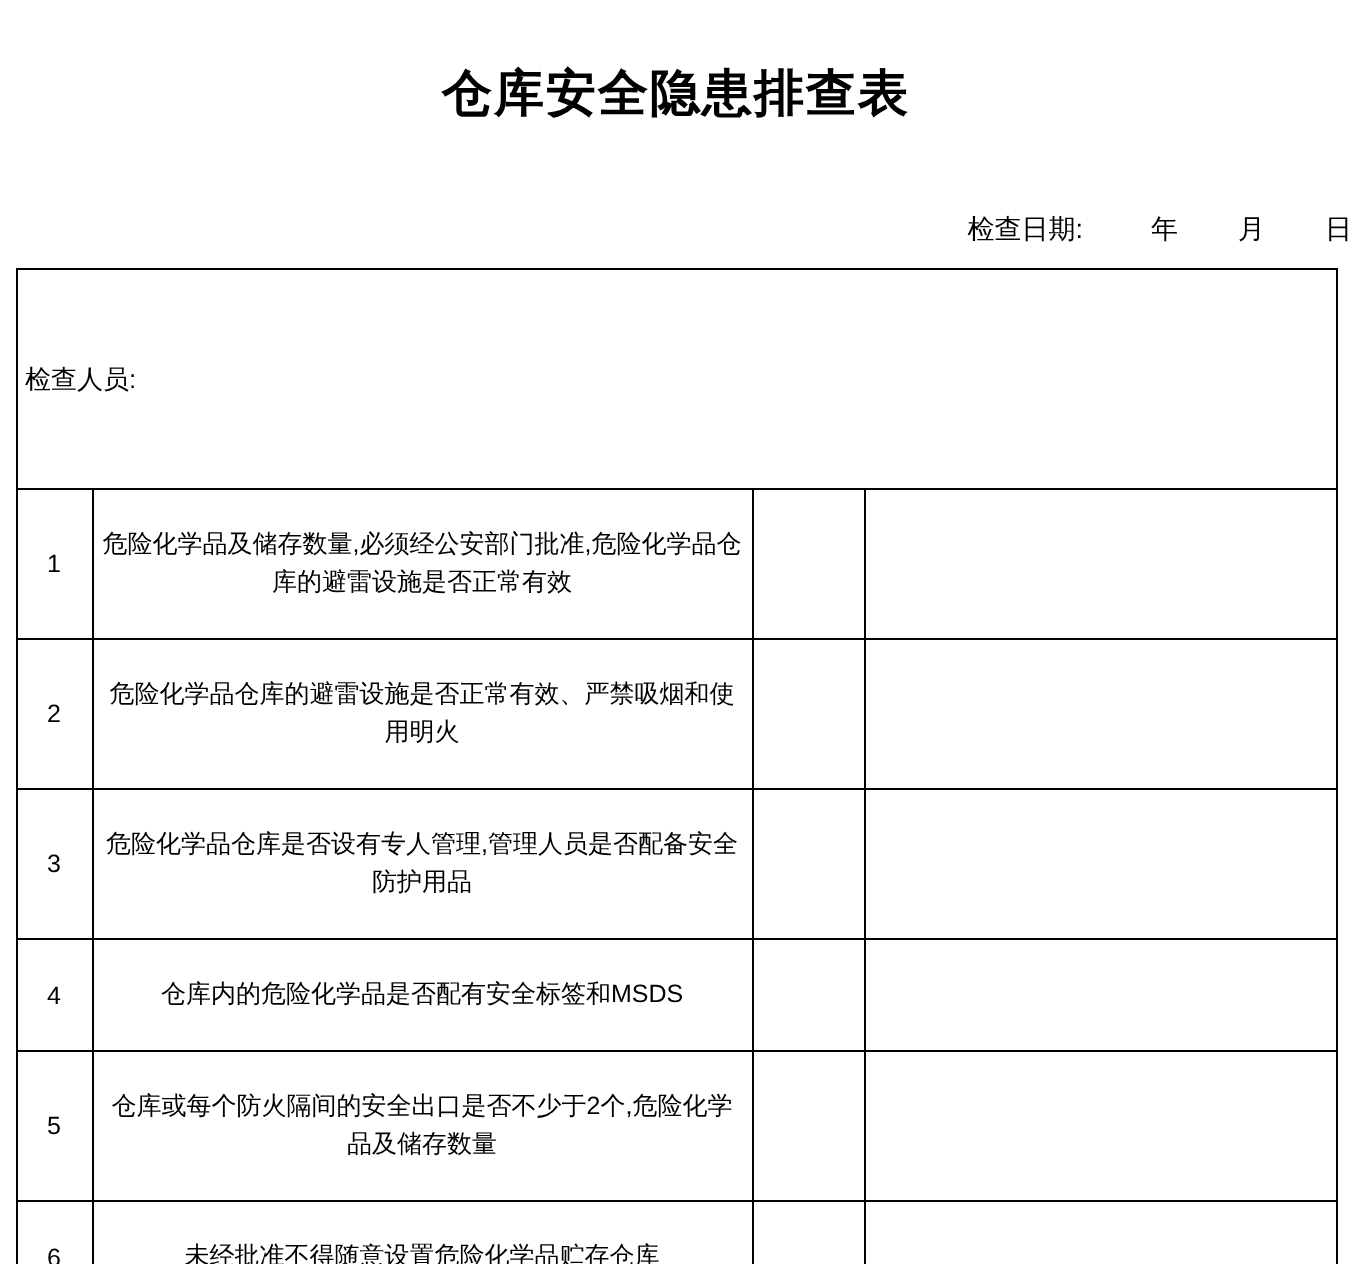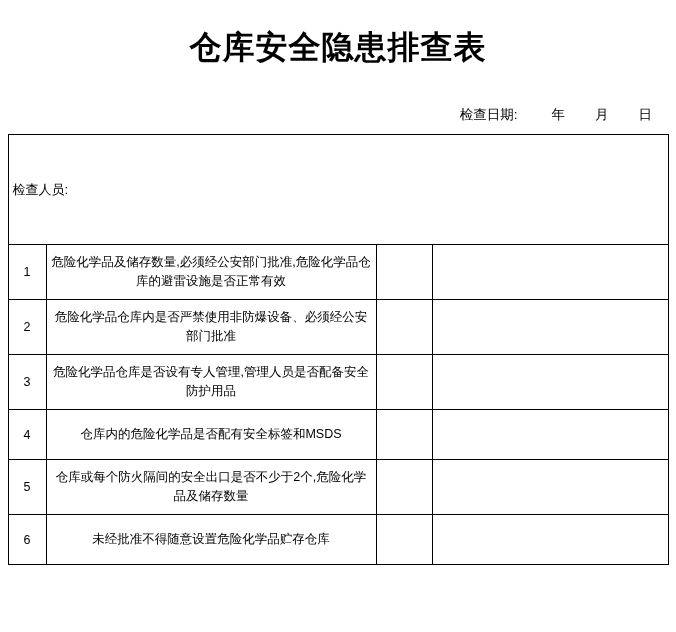--- a/index.html
+++ b/index.html
@@ -15,30 +15,29 @@
     overflow: hidden;
   }
   .page {
     position: relative;
     width: 676px;
     height: 632px;
     box-sizing: border-box;
   }
   .doc-title {
     text-align: center;
-    font-size: 32px;
+    font-size: 25px;
     font-weight: bold;
     letter-spacing: 1px;
     margin-top: 30px;
     margin-bottom: 0;
     line-height: 34px;
   }
   .date-line {
     margin-top: 42px;
-    padding-right: 24px;
     text-align: right;
     font-size: 13.5px;
     white-space: nowrap;
   }
   .date-line .lbl {
     margin-right: 34px;
   }
   .date-line .unit {
     margin-left: 30px;
   }
@@ -47,21 +46,21 @@
   }
   table.form {
     border-collapse: collapse;
     table-layout: fixed;
     width: 660px;
     margin: 10px auto 0 auto;
     font-size: 12.5px;
   }
   table.form td {
     border: 1px solid #000000;
-    padding: 8px 4px;
+    padding: 18px 4px;
     vertical-align: middle;
     box-sizing: border-box;
   }
   td.inspector-cell {
     height: 110px;
     vertical-align: top;
     padding-top: 6px;
     padding-left: 8px;
     font-size: 13px;
   }
@@ -128,21 +127,21 @@
       </tr>
 
       <tr class="data-row tall">
         <td class="col-seq">1</td>
         <td class="col-item">危险化学品及储存数量,必须经公安部门批准,危险化学品仓库的避雷设施是否正常有效</td>
         <td class="col-result"></td>
         <td class="col-issue"></td>
       </tr>
       <tr class="data-row">
         <td class="col-seq">2</td>
-        <td class="col-item">危险化学品仓库内是否严禁使用非防爆设备、必须经公安部门批准</td>
+        <td class="col-item">危险化学品仓库的避雷设施是否正常有效、严禁吸烟和使用明火</td>
         <td class="col-result"></td>
         <td class="col-issue"></td>
       </tr>
       <tr class="data-row">
         <td class="col-seq">3</td>
         <td class="col-item">危险化学品仓库是否设有专人管理,管理人员是否配备安全防护用品</td>
         <td class="col-result"></td>
         <td class="col-issue"></td>
       </tr>
       <tr class="data-row">

